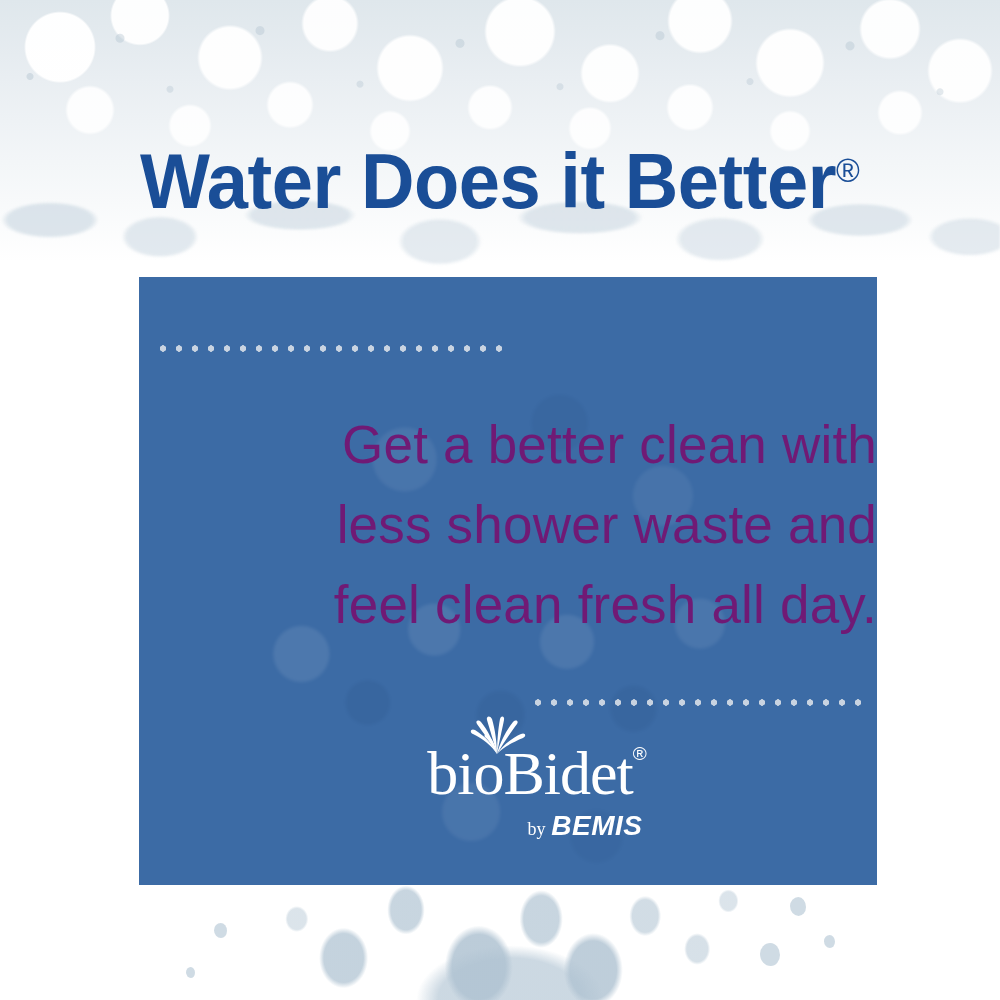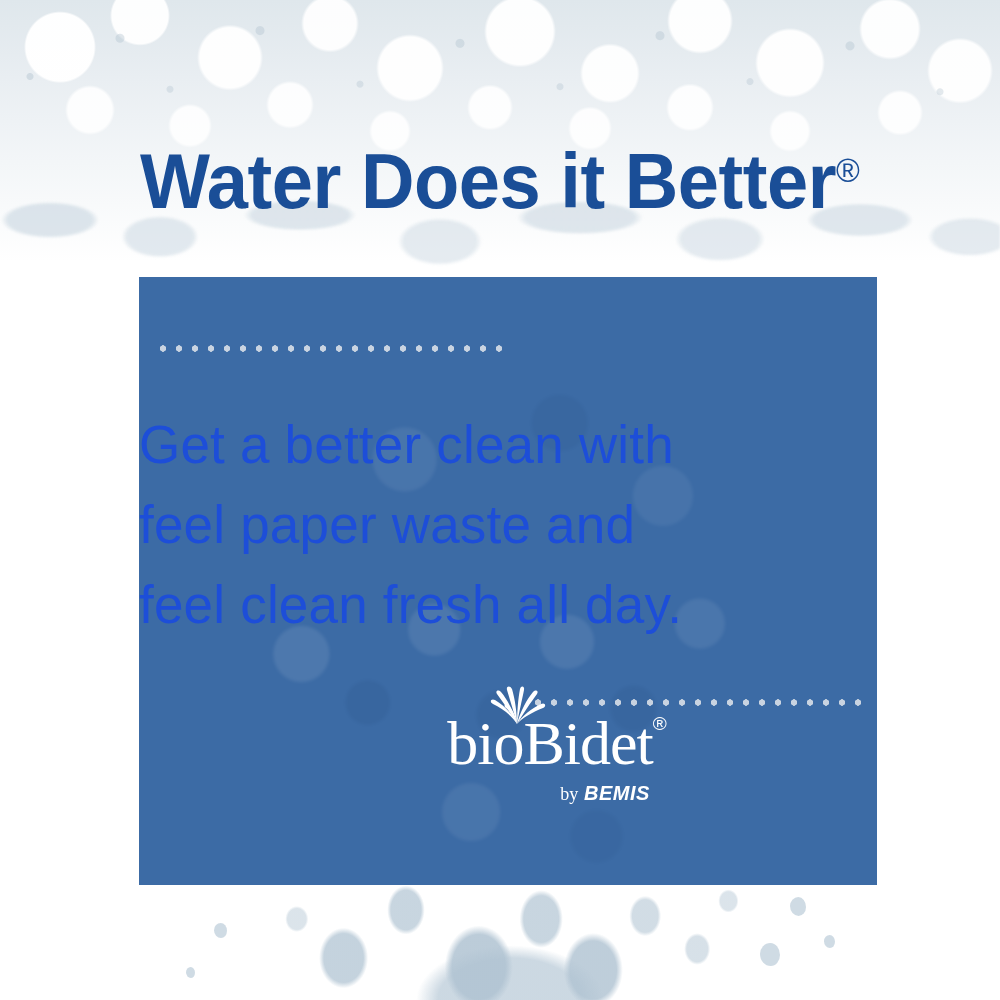--- a/index.html
+++ b/index.html
@@ -170,37 +170,36 @@
     background-position: 0 center;
   }
   .dot-rule.top    { left: 155px; top: 345px; width: 352px; }
   .dot-rule.bottom { left: 530px; top: 699px; width: 336px; }
 
   
   .body-copy {
     position: absolute;
     left: 139px; top: 405px;
     width: 738px;
-    text-align: left;
-    color: #1d4ed8;
+    text-align: right;
+    color: #701a75;
     font-family: "Liberation Sans", sans-serif;
     font-weight: normal;
     font-size: 53px;
     line-height: 80px;
     letter-spacing: .2px;
   }
   .body-copy div { white-space: nowrap; }
 
   
   .logo {
     position: absolute;
-    left: 139px; top: 712px;
+    left: 139px; top: 742px;
     width: 796px;
     text-align: center;
-    padding-left: 20px;
   }
   .logo-wordmark {
     position: relative;
     display: inline-block;
     color: #FFFFFF;
     font-family: "Liberation Serif", serif;
     font-size: 62px;
     line-height: 1;
     letter-spacing: -1px;
     white-space: nowrap;
@@ -226,21 +225,21 @@
     padding-left: 96px;
   }
   .logo-byline .by {
     font-weight: normal;
     font-size: 18px;
     font-family: Liberation Serif, serif;
   }
   .logo-byline .bemis {
     font-weight: bold;
     font-style: italic;
-    font-size: 20px;
+    font-size: 28px;
     letter-spacing: .5px;
   }
 </style>
 </head>
 <body>
 
 <div id="canvas">
 
   <div class="bg-layer">
     <div class="foam-band"></div>
@@ -260,21 +259,21 @@
 
   <div class="panel">
     <div class="panel-texture"></div>
   </div>
 
   <div class="dot-rule top"></div>
   <div class="dot-rule bottom"></div>
 
   <div class="body-copy">
     <div>Get a better clean with</div>
-    <div>feel paper waste and</div>
+    <div>less shower waste and</div>
     <div>feel clean fresh all day.</div>
   </div>
 
   <div class="logo">
     <div class="logo-wordmark">
       <svg class="spray" viewBox="0 0 72 40">
         <g fill="#FFFFFF">
           <path d="M36 40 C30 30 22 18 16 10 C14 7 17 5 20 8 C26 15 33 28 36 40 Z"></path>
           <path d="M36 40 C33 29 29 16 26 6 C25 2 29 1 31 5 C34 15 36 29 36 40 Z"></path>
           <path d="M36 40 C36 29 37 15 39 5 C40 1 44 2 43 6 C41 16 38 29 36 40 Z"></path>

